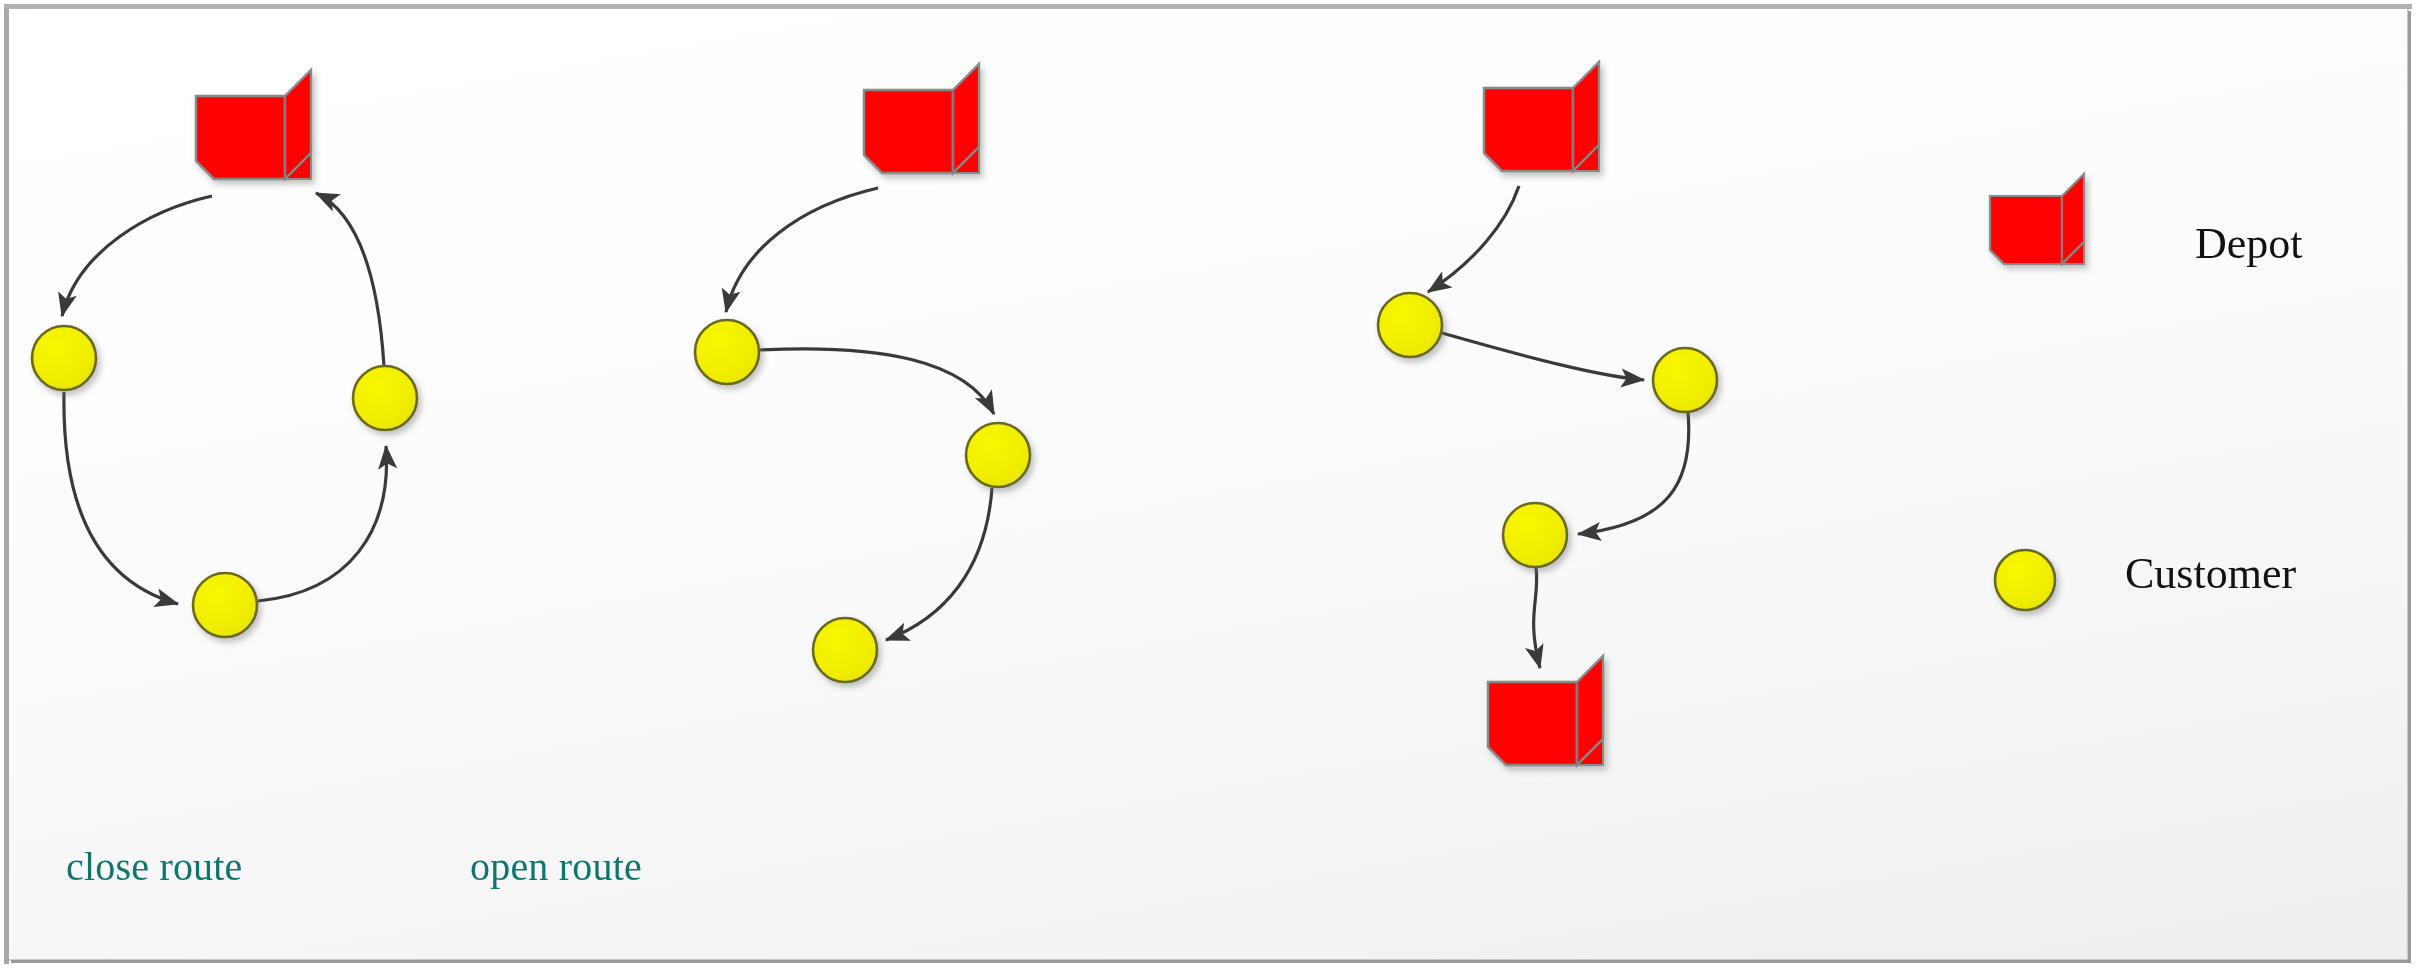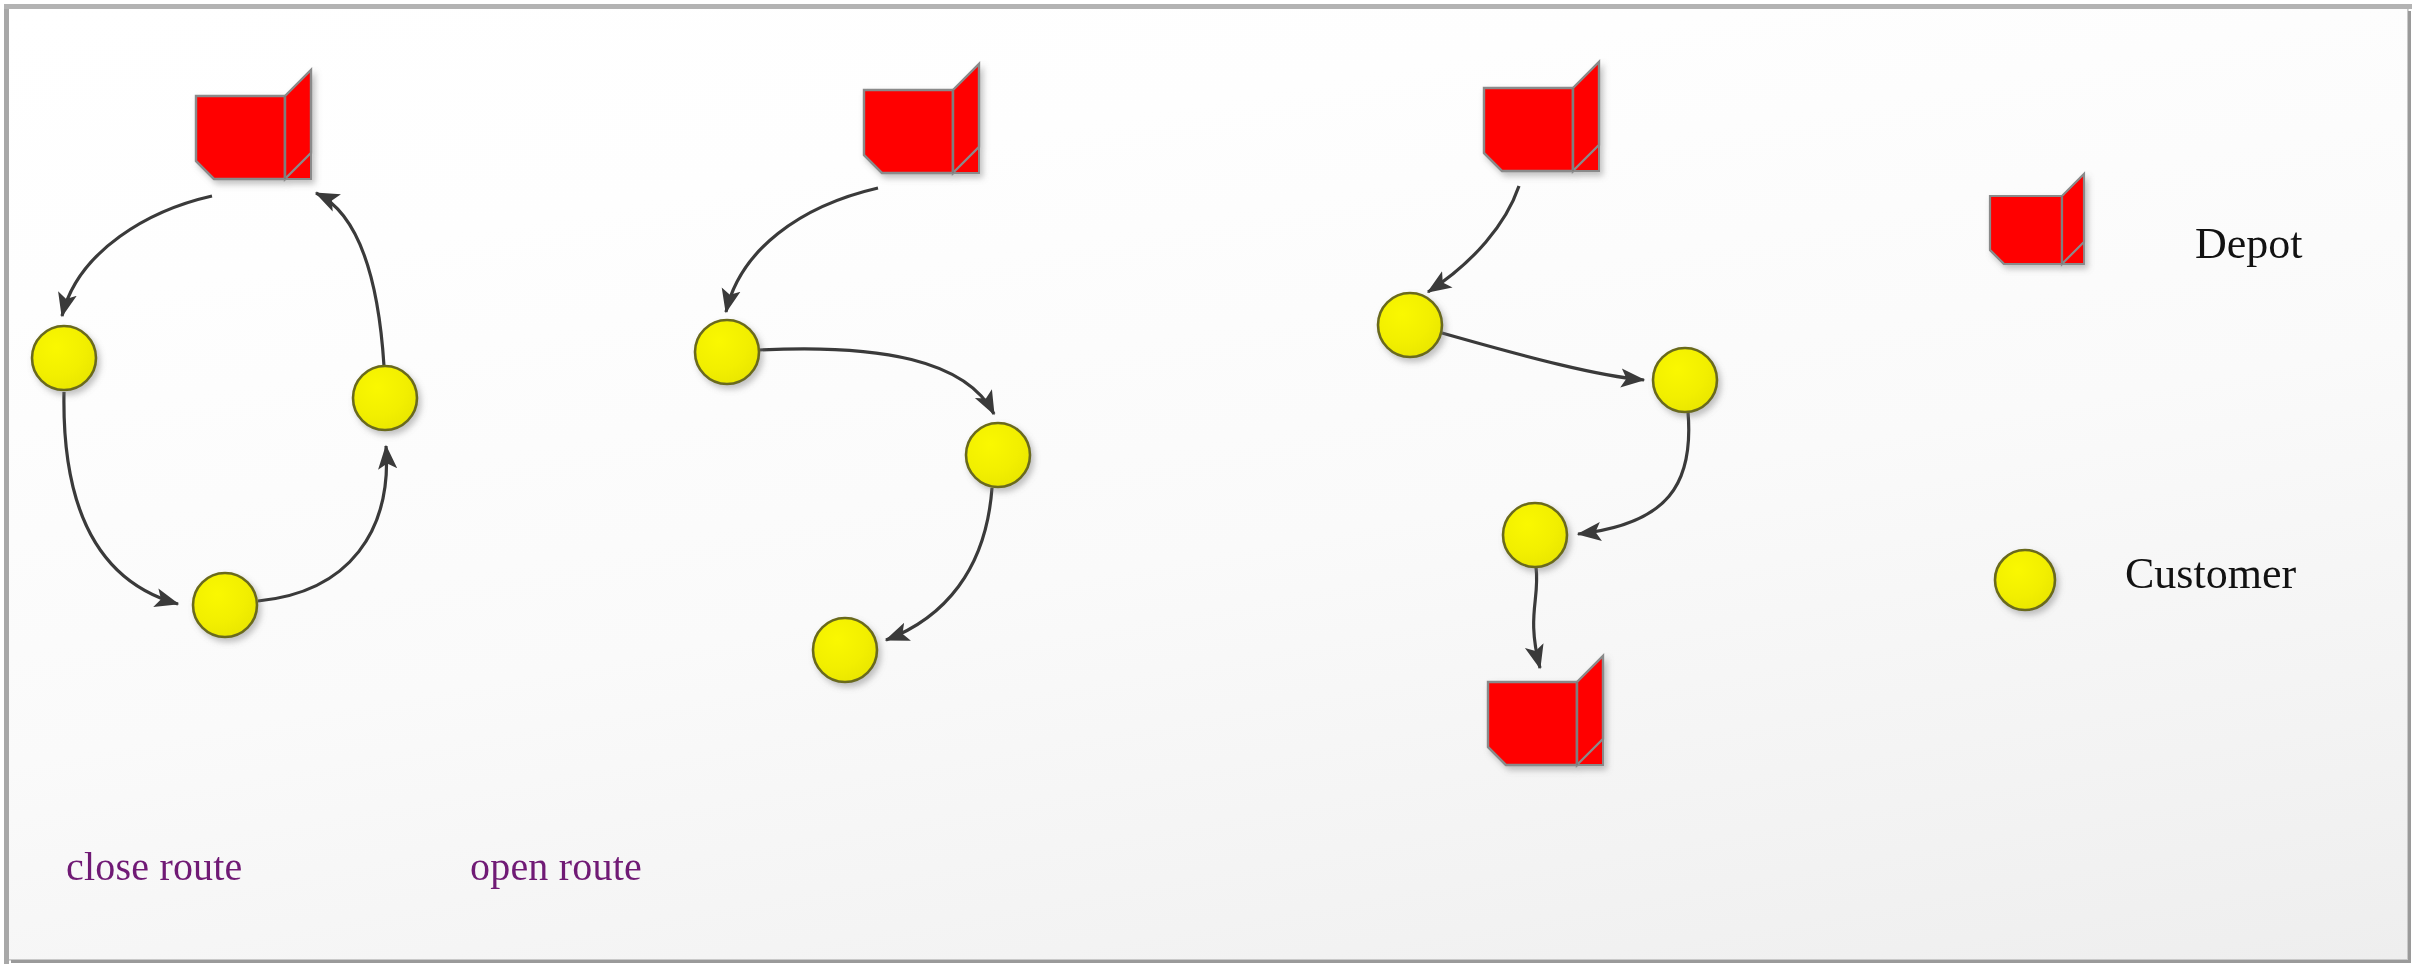--- a/index.html
+++ b/index.html
@@ -20,21 +20,21 @@
   #frame::after{
     content:"";position:absolute;left:-5px;top:-5px;width:calc(100% + 10px);height:5px;
     background:#b3b3b3;
   }
 
   #canvas{position:absolute;left:0;top:0;width:2422px;height:973px;}
 
   .panel-label{
     position:absolute;
     font-size:40px;
-    color:#701a75;
+    color:#0f766e;
     white-space:nowrap;
     letter-spacing:0.2px;
   }
 
   .legend-label{
     position:absolute;
     font-size:44px;
     color:#121212;
     white-space:nowrap;
   }

